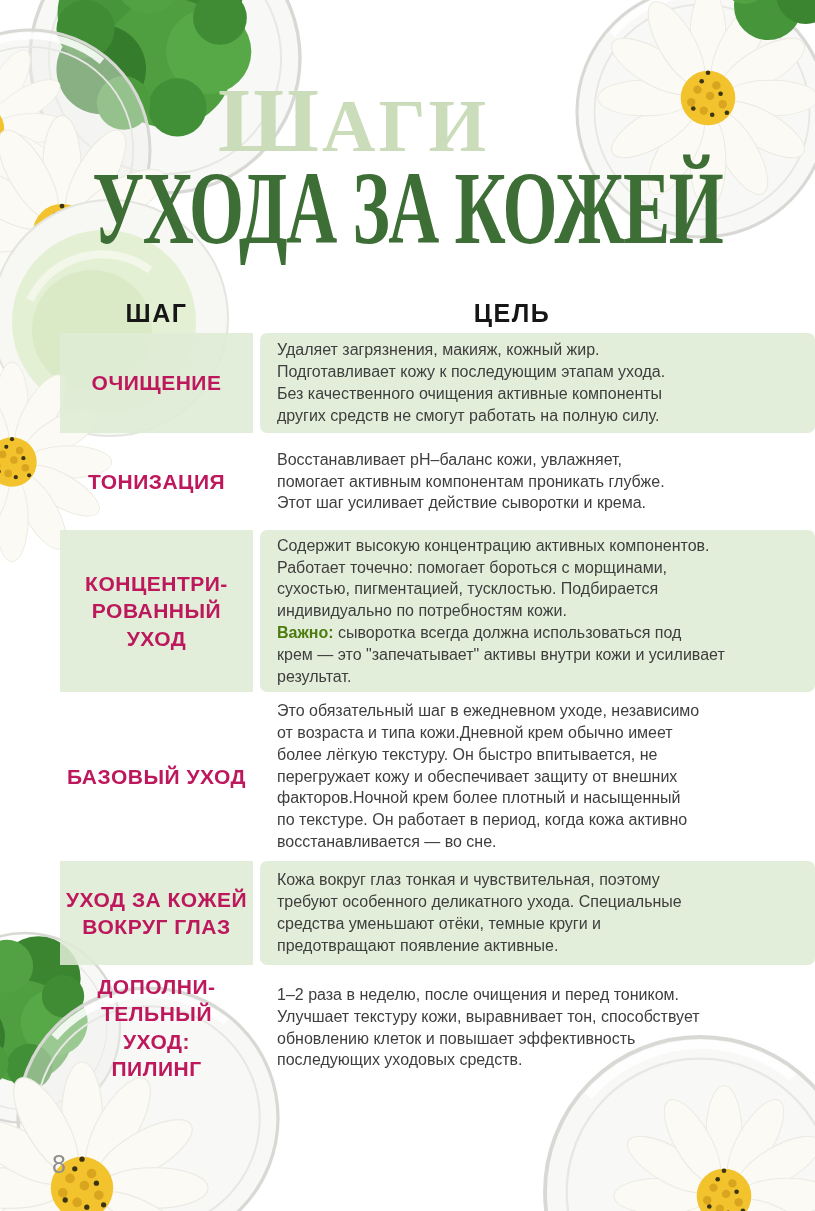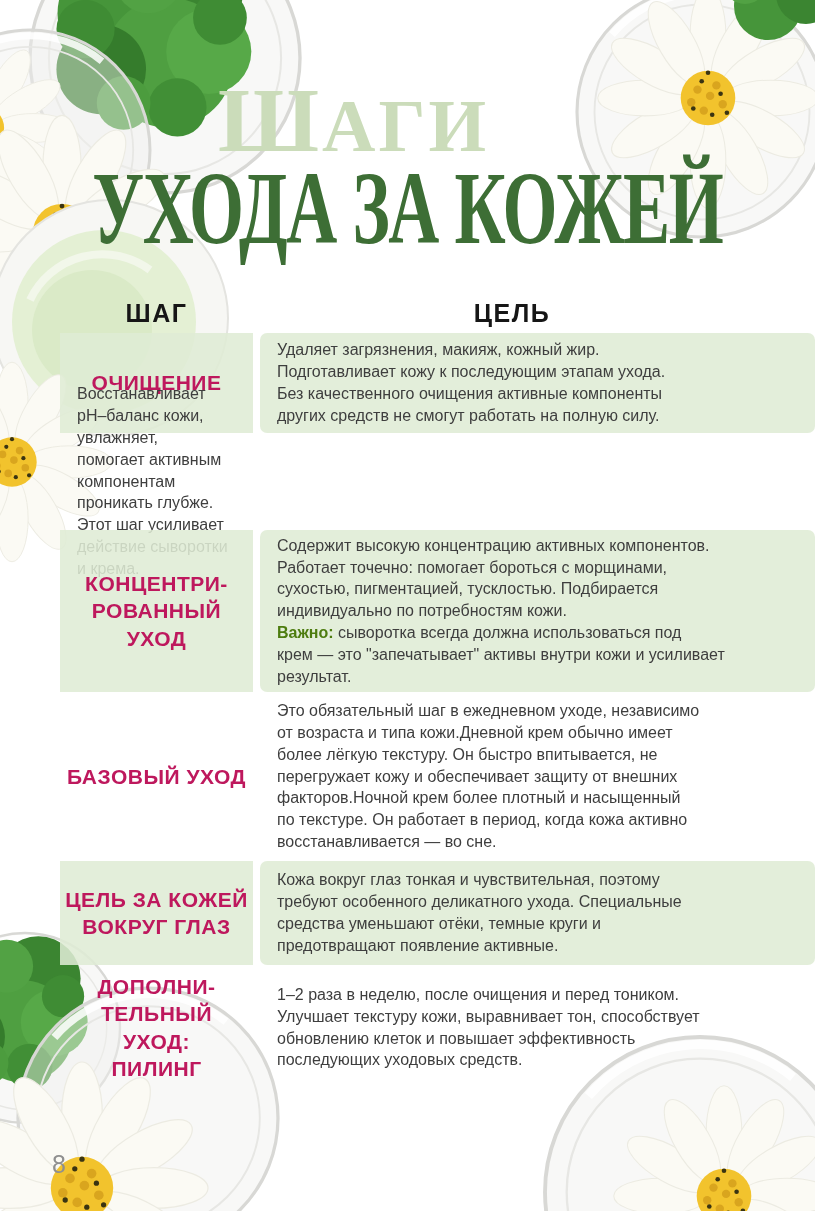--- a/index.html
+++ b/index.html
@@ -189,20 +189,21 @@
       <div class="cell cell-step">ОЧИЩЕНИЕ</div>
       <div class="cell cell-goal">
         <div class="goal-inner">Удаляет загрязнения, макияж, кожный жир.
 Подготавливает кожу к последующим этапам ухода.
 Без качественного очищения активные компоненты
 других средств не смогут работать на полную силу.</div>
       </div>
     </div>
 
     <div class="row" style="height:97px">
+      <div class="cell cell-step">ТОНИЗАЦИЯ</div>
       <div class="cell cell-goal">
         <div class="goal-inner">Восстанавливает pH–баланс кожи, увлажняет,
 помогает активным компонентам проникать глубже.
 Этот шаг усиливает действие сыворотки и крема.</div>
       </div>
     </div>
 
     <div class="row green" style="height:162px">
       <div class="cell cell-step">КОНЦЕНТРИ-
 РОВАННЫЙ
@@ -225,21 +226,21 @@
 от возраста и типа кожи.Дневной крем обычно имеет
 более лёгкую текстуру. Он быстро впитывается, не
 перегружает кожу и обеспечивает защиту от внешних
 факторов.Ночной крем более плотный и насыщенный
 по текстуре. Он работает в период, когда кожа активно
 восстанавливается — во сне.</div>
       </div>
     </div>
 
     <div class="row green" style="height:104px">
-      <div class="cell cell-step">ЦЕЛЬ ЗА КОЖЕЙ
+      <div class="cell cell-step">УХОД ЗА КОЖЕЙ
 ВОКРУГ ГЛАЗ</div>
       <div class="cell cell-goal">
         <div class="goal-inner">Кожа вокруг глаз тонкая и чувствительная, поэтому
 требуют особенного деликатного ухода. Специальные
 средства уменьшают отёки, темные круги и
 предотвращают появление активные.</div>
       </div>
     </div>
 
     <div class="row" style="height:125px">

